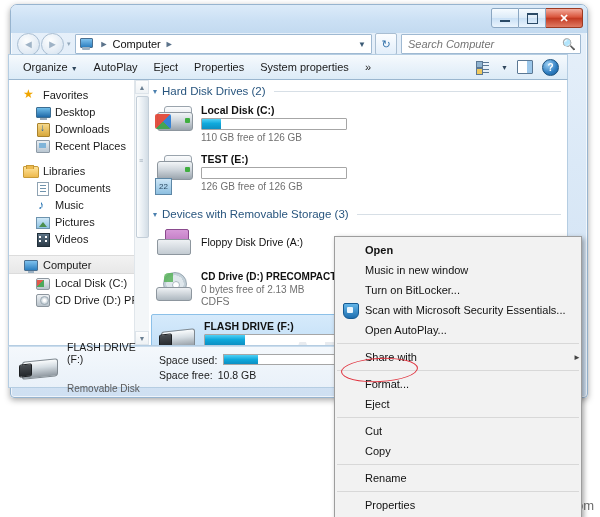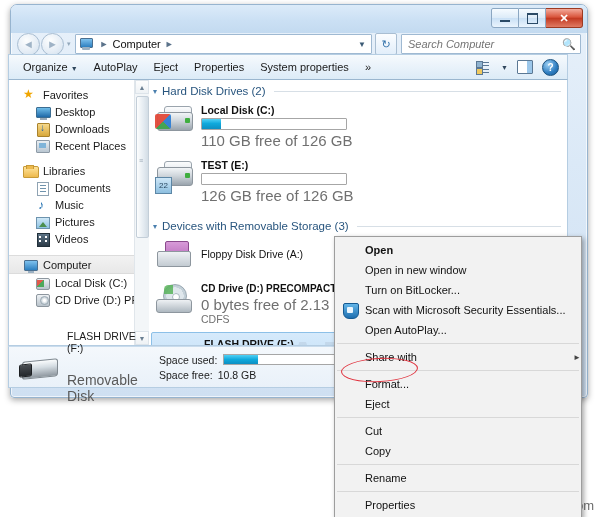--- a/index.html
+++ b/index.html
@@ -157,34 +157,34 @@
   }
   .dicon { width:40px; height:34px; flex:0 0 auto; margin-right:6px; position:relative; }
   .dinfo { flex:1; min-width:0; }
   .dname { font-size:10.5px; color:#111; font-weight:bold; margin-bottom:2px; white-space:nowrap; }
   .dname.plain { font-weight:bold; }
   .bar {
     width:144px; height:10px; background:#fff; border:1px solid #a6a6a6; border-radius:1px;
     overflow:hidden; margin-bottom:2px;
   }
   .bar .fill { height:100%; background: linear-gradient(180deg,#4fd0f5 0%, #0fa9dc 45%, #0d8fc2 100%); }
-  .dsub { font-size:15px; color:#707070; white-space:nowrap; }
+  .dsub { font-size:10px; color:#707070; white-space:nowrap; }
   .dsub2 { font-size:10.5px; color:#707070; }
 
   
   .details {
     position:absolute; left:8px; top:346px; width:560px; height:42px;
     background: linear-gradient(180deg,#f4f8fc 0%, #e9f1f9 100%);
     border:1px solid #b5cde2; border-top-color:#c9dced; box-sizing:border-box;
     display:flex; align-items:center; padding:0 8px;
   }
   .det-icon { width:46px; height:30px; margin-right:4px; position:relative; flex:0 0 auto;}
   .det-col1 { width:86px; }
   .det-l1 { font-size:10.5px; color:#1b1b1b; }
-  .det-l2 { font-size:14px; color:#5a5a5a; margin-top:18px;}
+  .det-l2 { font-size:10px; color:#5a5a5a; margin-top:18px;}
   .det-col2 { margin-left:6px; }
   .det-row { display:flex; align-items:center; font-size:10.5px; color:#1b1b1b; }
   .det-row.r2 { margin-top:3px; color:#1b1b1b;}
   .det-bar { width:120px; height:9px; background:#fff; border:1px solid #a6a6a6; margin-left:6px; overflow:hidden;}
   .det-bar .fill { height:100%; background: linear-gradient(180deg,#4fd0f5,#0fa9dc 50%,#0d8fc2);}
 
   
   .ctxmenu {
     position:absolute; left:334px; top:236px; width:248px;
     background:#f2f2f2; border:1px solid #9d9d9d;
@@ -241,21 +241,21 @@
   .cd-disc::after{content:""; position:absolute; left:8px; top:8px; width:6px; height:6px; border-radius:50%;
     background:#fff; border:1px solid #a9b6c0;}
   .cd-green{ position:absolute; left:9px; top:2px; width:9px; height:9px; border-radius:50% 0 0 0; background:#59b35c; opacity:.85;}
   .cd-tray{ position:absolute; left:1px; top:16px; width:34px; height:12px; border-radius:3px;
     background: linear-gradient(180deg,#eef1f4,#aeb8c0); border:1px solid #8d969e;}
   .usb-body{ position:absolute; left:3px; top:10px; width:32px; height:17px; border-radius:3px;
     background: linear-gradient(180deg,#fafcfd 0%, #d5dde3 40%, #8e979f 100%); border:1px solid #7f888f;
     transform: skewY(-6deg);}
   .usb-cap{ position:absolute; left:1px; top:14px; width:11px; height:11px; border-radius:2px;
     background: linear-gradient(180deg,#4a4f54,#24282c); border:1px solid #1b1e21; transform: skewY(-6deg);}
-  .test-badge{ position:absolute; left:0px; top:18px; width:15px; height:15px;
+  .test-badge{ position:absolute; left:0px; top:25px; width:15px; height:15px;
     background: linear-gradient(180deg,#cfe7f7,#8dbfe0); border:1px solid #5d87a6; font-size:8px;
     color:#2b4a63; display:flex; align-items:center; justify-content:center; font-weight:normal;}
   .shield-ico{ position:absolute; left:0; top:0; width:14px; height:14px;
     background: linear-gradient(180deg,#63b5e8,#1e6fb0); border-radius:2px 2px 6px 6px; border:1px solid #155a92;}
   .shield-ico::after{content:""; position:absolute; left:3px; top:3px; width:6px; height:6px; background:#eaf6ff; border-radius:1px;}
   .dk-desktop{position:absolute;left:1px;top:2px;width:13px;height:9px;border-radius:1px;background:linear-gradient(180deg,#6fbde9,#1f69a8);border:1px solid #3b6d92;}
   .dk-desktop::after{content:"";position:absolute;left:3px;top:10px;width:7px;height:2px;background:#9aa9b6;}
   .dl-arrow{position:absolute;left:2px;top:1px;width:11px;height:12px;background:linear-gradient(180deg,#f6d88a,#d9a93c);border:1px solid #a9822c;border-radius:1px;}
   .dl-arrow::after{content:"↓";position:absolute;left:2px;top:-2px;font-size:10px;color:#1b5fa8;font-weight:bold;}
   .rp-ico{position:absolute;left:1px;top:1px;width:12px;height:11px;background:linear-gradient(180deg,#e9eef2,#b9c6d1);border:1px solid #8d9aa6;border-radius:1px;}
@@ -543,21 +543,21 @@
       </div>
       <div class="det-row r2">
         <span>Space free:</span>
         <span style="margin-left:5px;">10.8 GB</span>
       </div>
     </span>
   </div>
 
   <div class="ctxmenu">
     <div class="mi bold">Open</div>
-    <div class="mi">Open in new window</div>
+    <div class="mi">Music in new window</div>
     <div class="mi">Turn on BitLocker...</div>
     <div class="mi">
       <span class="mi-icon">
           <span class="shield-ico"></span>
         </span>
       <span>Scan with Microsoft Security Essentials...</span>
     </div>
     <div class="mi">Open AutoPlay...</div>
     <div class="msep"></div>
 

